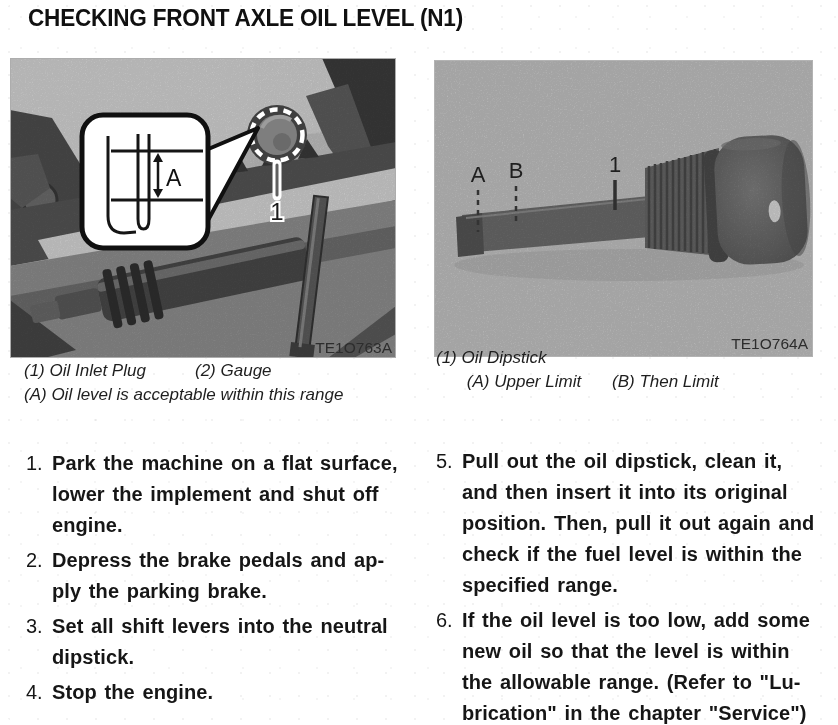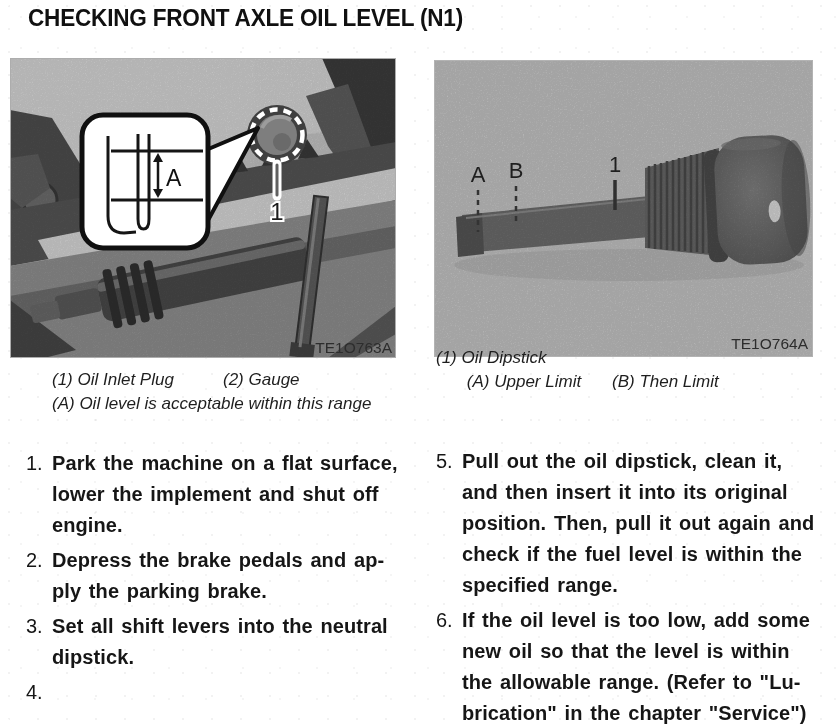--- a/index.html
+++ b/index.html
@@ -17,21 +17,21 @@
   .title{
     position:absolute;left:28px;top:5px;
     font-size:23px;font-weight:700;letter-spacing:-0.2px;color:#101010;
     transform:scaleX(0.98);transform-origin:left center;white-space:nowrap;
   }
   .fig{position:absolute;display:block;}
   #figL{left:10px;top:58px;}
   #figR{left:434px;top:60px;}
   svg text{font-family:"Liberation Sans","DejaVu Sans",sans-serif;}
   .caps{position:absolute;font-style:italic;font-size:17px;line-height:24px;color:#1e1e1e;white-space:nowrap;}
-  #capsL{left:24px;top:368px;width:400px;margin-left:28px;}
+  #capsL{left:24px;top:359px;width:400px;}
   #capsR{left:436px;top:346px;width:396px;}
   .cap-col-1{display:inline-block;width:171px;}
   .cap-col-1r{display:inline-block;width:176px;text-align:center;}
   .steps{position:absolute;font-size:20px;line-height:31px;color:#161616;}
   #stepsL{left:26px;top:448px;width:390px;}
   #stepsR{left:436px;top:446px;width:396px;}
   .step{display:flex;margin-bottom:4px;}
   .step-num{flex:none;width:26px;}
   .step-text{white-space:pre;word-spacing:2px;letter-spacing:0.1px;font-weight:bold;}
 </style>
@@ -183,20 +183,21 @@
       <span class="step-text">Depress the brake pedals and ap-
 ply the parking brake.</span>
     </div>
     <div class="step">
       <span class="step-num">3.</span>
       <span class="step-text">Set all shift levers into the neutral
 dipstick.</span>
     </div>
     <div class="step">
       <span class="step-num">4.</span>
+      <span class="step-text">Stop the engine.</span>
     </div>
   </div>
 
   <div id="stepsR" class="steps">
     <div class="step">
       <span class="step-num">5.</span>
       <span class="step-text">Pull out the oil dipstick, clean it,
 and then insert it into its original
 position. Then, pull it out again and
 check if the fuel level is within the

